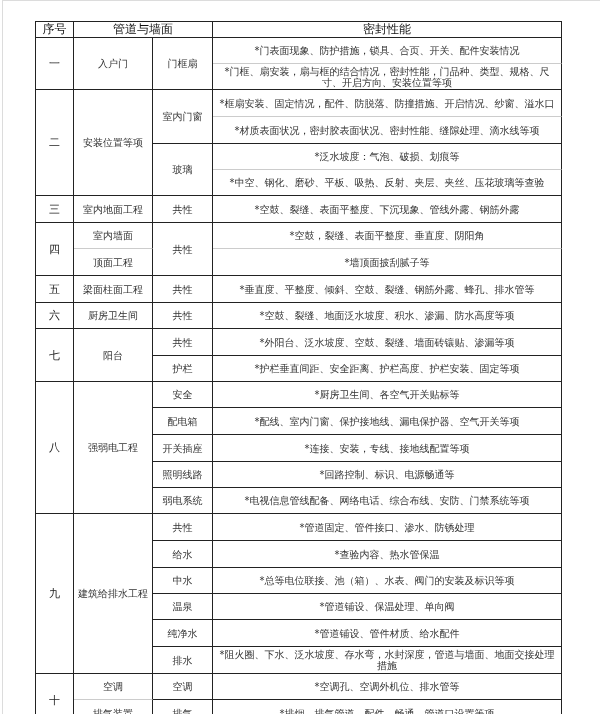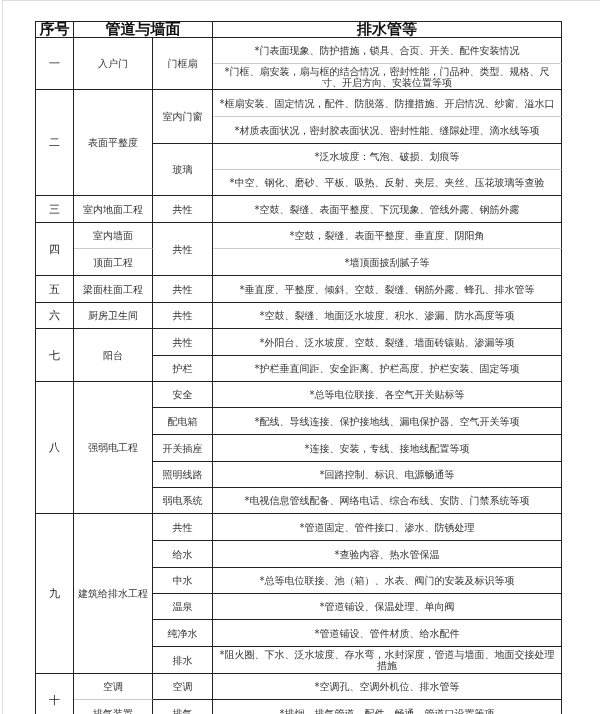--- a/index.html
+++ b/index.html
@@ -19,56 +19,56 @@
     table-layout: fixed;
     border-top: 1px solid #222; border-left: 1px solid #222;
   }
   table.inspect td {
     border-right: 1px solid #222; border-bottom: 1px solid #222;
     text-align: center; vertical-align: middle;
     font-size: 10px; line-height: 11px; color: #333;
     padding: 0 2px; box-sizing: border-box; overflow: hidden;
   }
   table.inspect td.lb { border-bottom-color: #cccccc; }
-  table.inspect td.hd { font-weight: bold; color: #111; font-size: 15px; }
+  table.inspect td.hd { font-weight: normal; color: #111; font-size: 12px; }
   table.inspect td.idx { font-size: 11px; color: #222; }
 </style>
 </head>
 <body>
 
 <div class="page-frame"></div>
 
 <table class="inspect">
   <colgroup>
     <col style="width:38px">
     <col style="width:79px">
     <col style="width:60px">
     <col style="width:349px">
   </colgroup>
   <tbody>
 
     <tr style="height:16px">
       <td class="hd">序号</td>
       <td class="hd" colspan="2">管道与墙面</td>
-      <td class="hd">排水管等</td>
+      <td class="hd">密封性能</td>
     </tr>
 
     <tr style="height:26px">
       <td class="idx" rowspan="2">一</td>
       <td rowspan="2">入户门</td>
       <td rowspan="2">门框扇</td>
       <td class="lb">*门表面现象、防护措施，锁具、合页、开关、配件安装情况</td>
     </tr>
     <tr style="height:26px">
       <td>*门框、扇安装，扇与框的结合情况，密封性能，门品种、类型、规格、尺寸、开启方向、安装位置等项</td>
     </tr>
 
     <tr style="height:27px">
       <td class="idx" rowspan="4">二</td>
-      <td rowspan="4">表面平整度</td>
+      <td rowspan="4">安装位置等项</td>
       <td rowspan="2">室内门窗</td>
       <td class="lb">*框扇安装、固定情况，配件、防脱落、防撞措施、开启情况、纱窗、溢水口</td>
     </tr>
     <tr style="height:27px">
       <td>*材质表面状况，密封胶表面状况、密封性能、缝隙处理、滴水线等项</td>
     </tr>
     <tr style="height:26px">
       <td rowspan="2">玻璃</td>
       <td class="lb">*泛水坡度：气泡、破损、划痕等</td>
     </tr>
@@ -116,25 +116,25 @@
     </tr>
     <tr style="height:26px">
       <td>护栏</td>
       <td>*护栏垂直间距、安全距离、护栏高度、护栏安装、固定等项</td>
     </tr>
 
     <tr style="height:26px">
       <td class="idx" rowspan="5">八</td>
       <td rowspan="5">强弱电工程</td>
       <td>安全</td>
-      <td>*总等电位联接、各空气开关贴标等</td>
+      <td>*厨房卫生间、各空气开关贴标等</td>
     </tr>
     <tr style="height:27px">
       <td>配电箱</td>
-      <td>*配线、导线连接、保护接地线、漏电保护器、空气开关等项</td>
+      <td>*配线、室内门窗、保护接地线、漏电保护器、空气开关等项</td>
     </tr>
     <tr style="height:27px">
       <td>开关插座</td>
       <td>*连接、安装，专线、接地线配置等项</td>
     </tr>
     <tr style="height:26px">
       <td>照明线路</td>
       <td>*回路控制、标识、电源畅通等</td>
     </tr>
     <tr style="height:26px">

